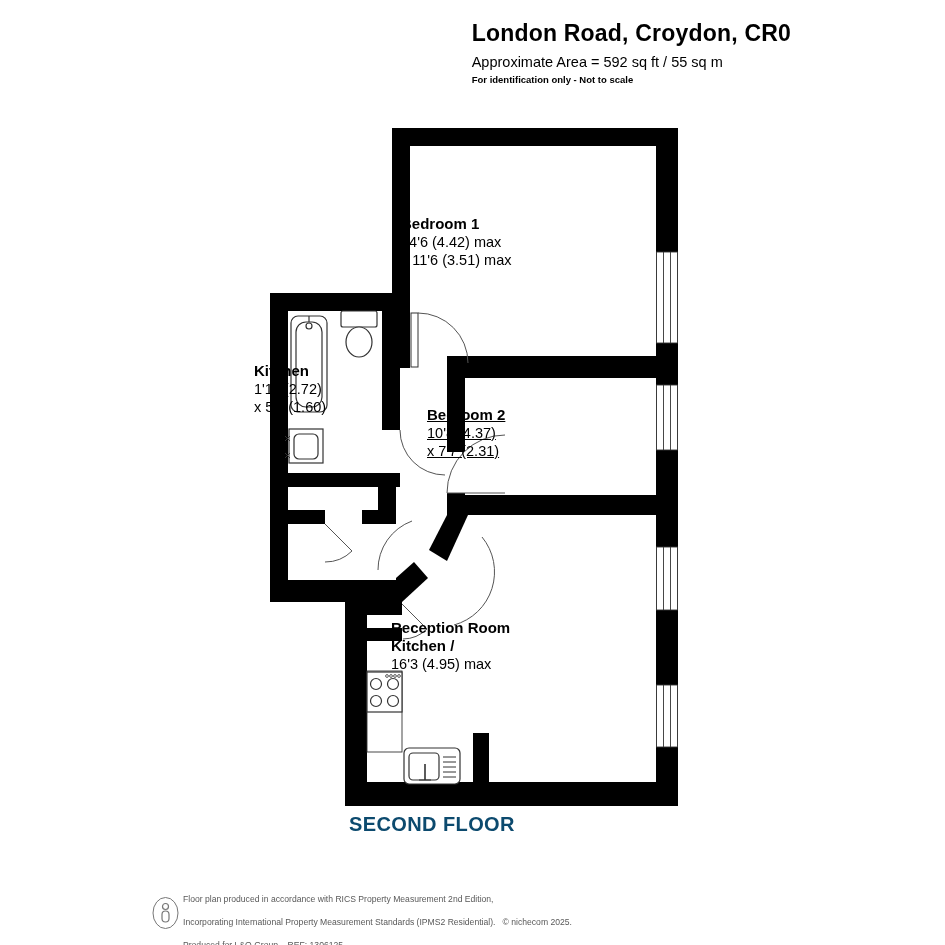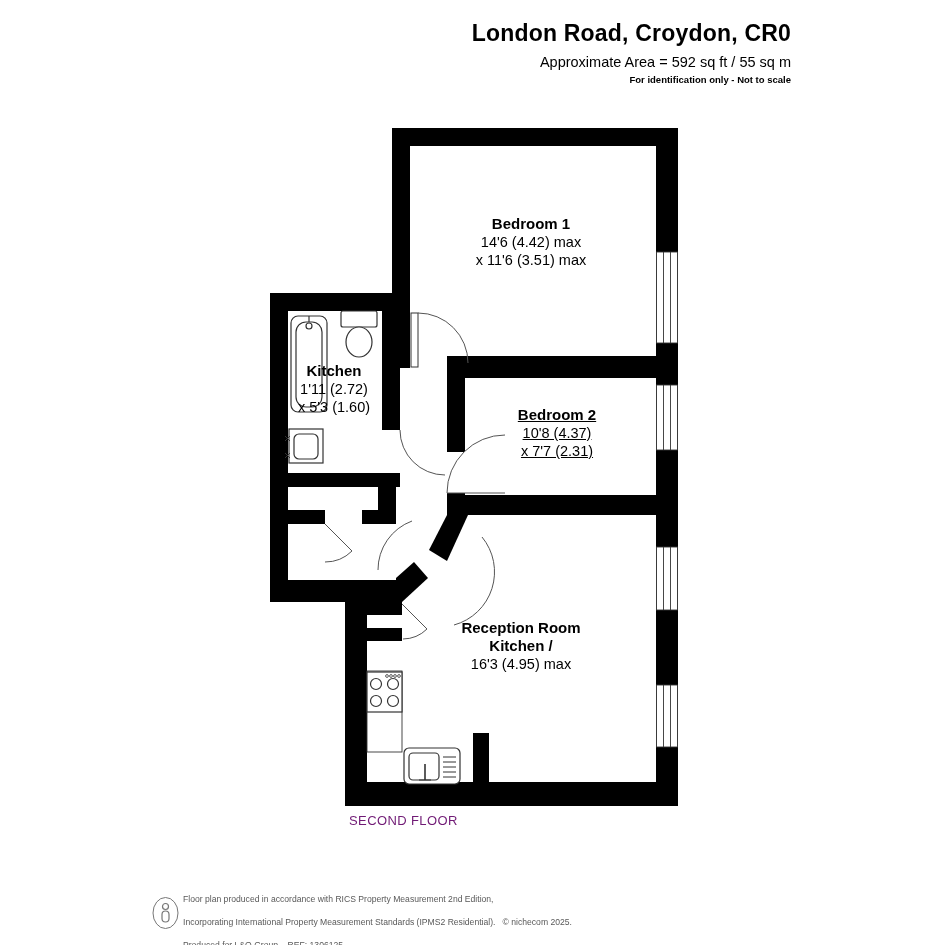--- a/index.html
+++ b/index.html
@@ -1,28 +1,28 @@
 <!DOCTYPE html>
 <html><head>
 <meta charset="utf-8">
 <style>
   html,body{margin:0;padding:0;background:#fff;width:945px;height:945px;
     font-family:"Liberation Sans",sans-serif;position:relative;overflow:hidden;}
   #stage{position:absolute;left:0;top:0;width:945px;height:945px;}
   
-  .title-block{position:absolute;top:20px;right:154px;text-align:right;color:#000;}
+  .title-block{position:absolute;top:20px;right:154px;color:#000;}
   .title-block h1{margin:0;font-size:23px;font-weight:bold;letter-spacing:.2px;}
   .title-block .area{margin-top:7px;font-size:14.5px;font-weight:normal;}
   .title-block .note{margin-top:4px;font-size:9.5px;font-weight:bold;}
   
   svg.plan{position:absolute;left:0;top:0;}
   
-  .room-label{position:absolute;text-align:center;color:#000;line-height:18px;font-size:14.5px;}
+  .room-label{position:absolute;color:#000;line-height:18px;font-size:14.5px;}
   .room-label .rname{font-weight:bold;font-size:15px;}
-  .floor-label{position:absolute;left:349px;top:813px;font-size:13px;font-weight:normal;color:#701a75;letter-spacing:.4px;}
+  .floor-label{position:absolute;left:349px;top:813px;font-size:20px;font-weight:bold;color:#0c4a6e;letter-spacing:.4px;}
   
   .footer{position:absolute;left:152px;top:894px;color:#595959;}
   .footer .ftext{position:absolute;left:31px;top:0;font-size:8.6px;line-height:11.6px;white-space:pre;}
   .footer .logo{position:absolute;left:0;top:2px;}
 </style>
 </head>
 <body>
 
 <div id="stage">
 

